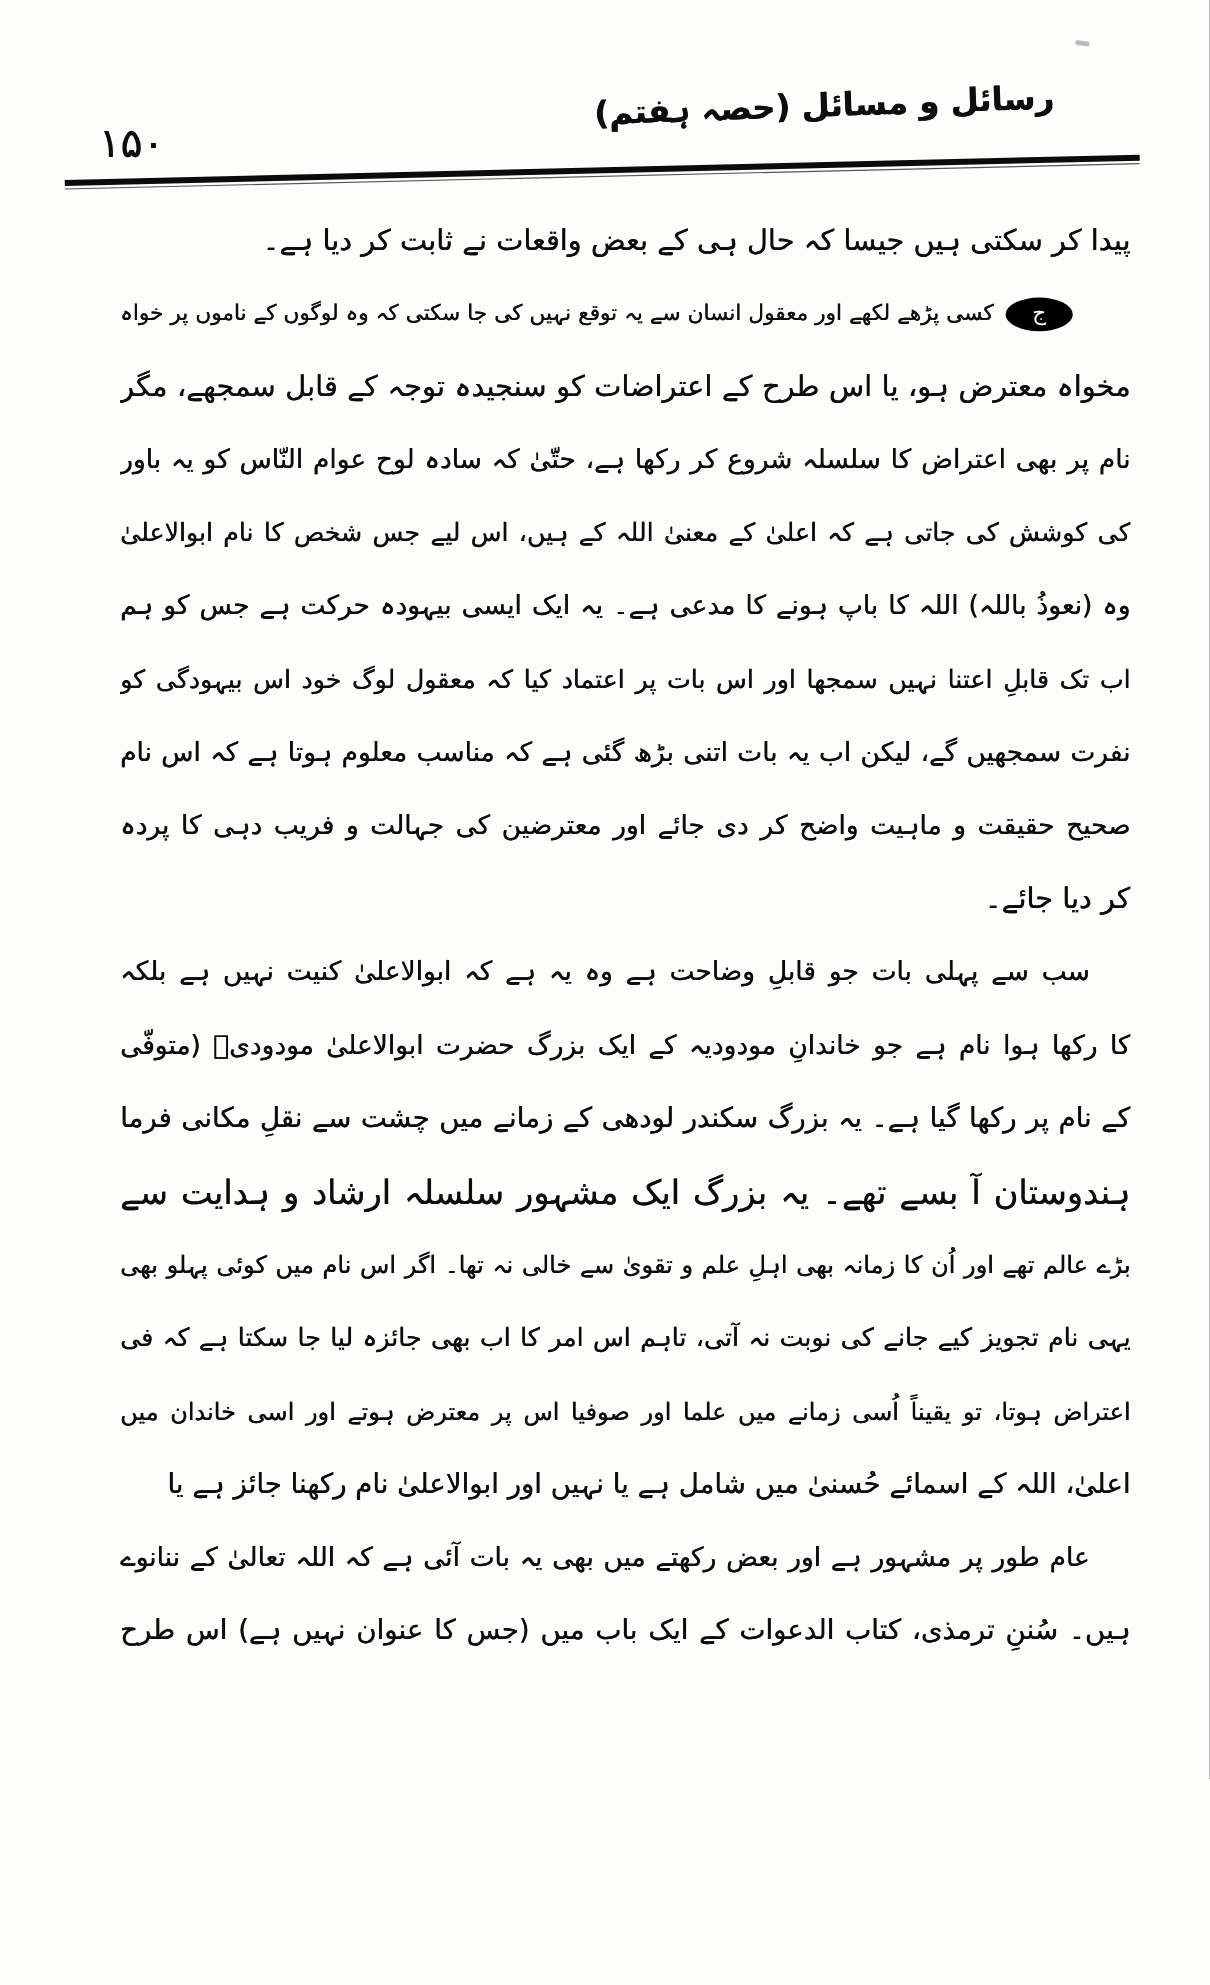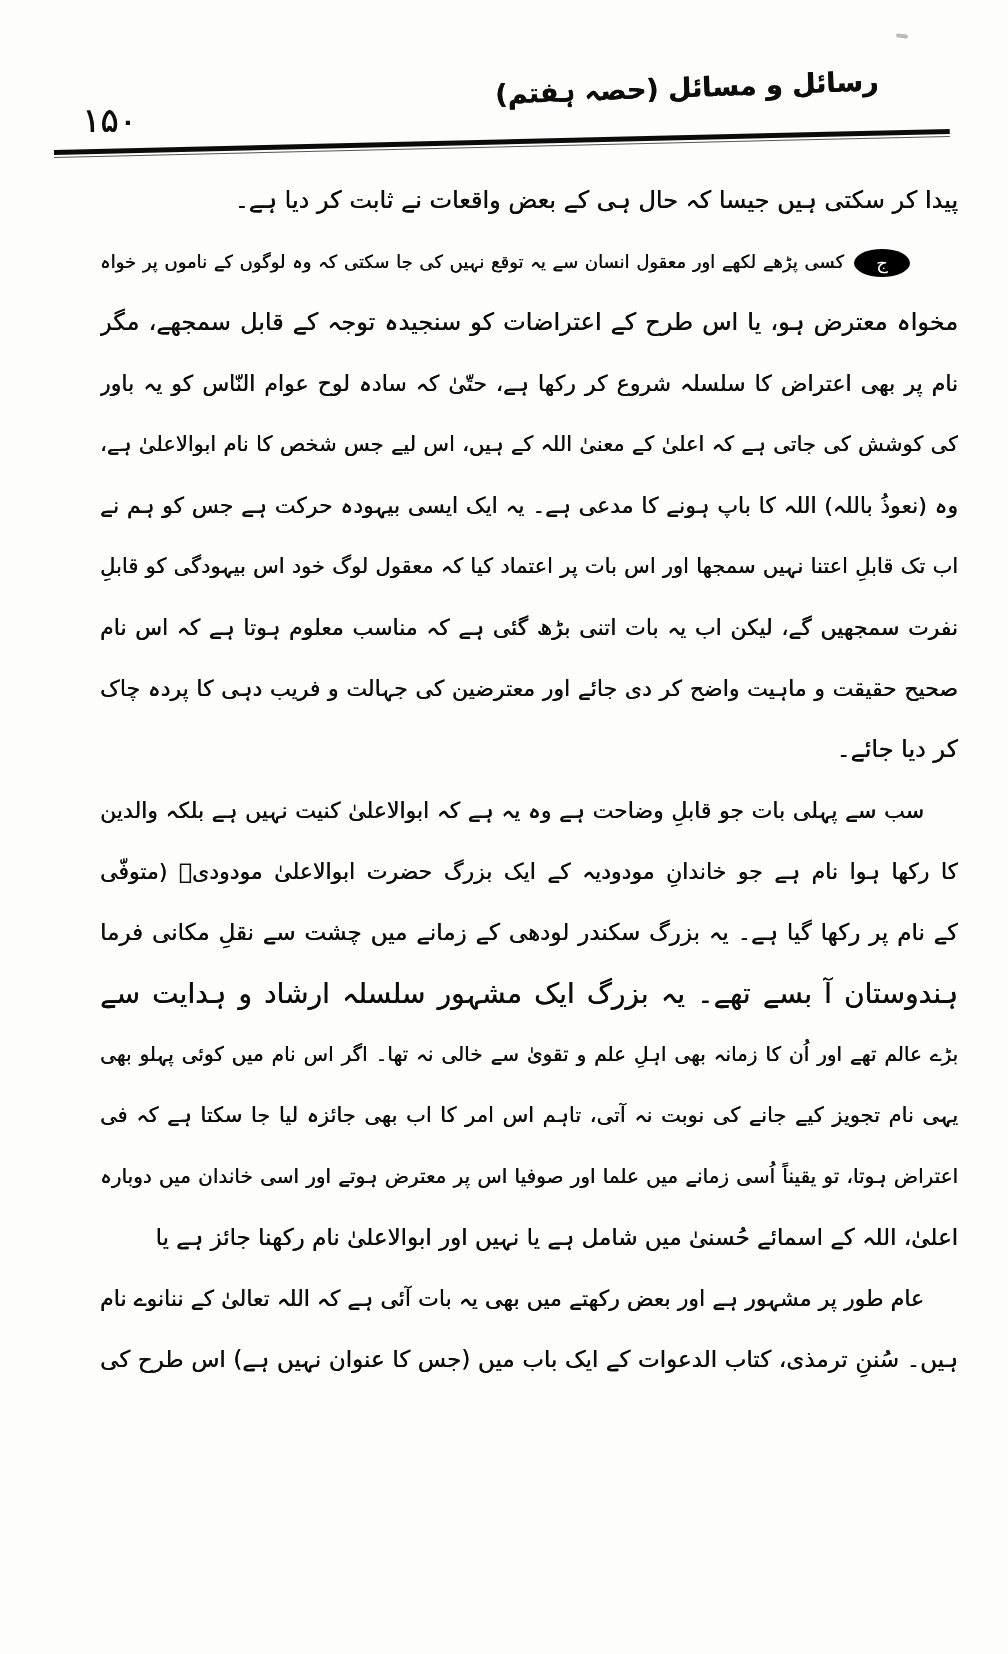--- a/index.html
+++ b/index.html
@@ -37,21 +37,21 @@
     width:896px;height:1px;background:#555;
     transform:rotate(-1.35deg);transform-origin:left center;
   }
   .scan-speck{
     position:absolute;top:34px;right:100px;
     width:12px;height:4px;background:#bbb;border-radius:2px;
     transform:rotate(8deg);
   }
   
   .body-text{
-    position:absolute;top:170px;right:50px;left:64px;margin-left:36px;
+    position:absolute;top:170px;right:66px;left:64px;margin-left:36px;
   }
   .line{
     height:61px;line-height:61px;
     font-size:24px;
     text-align:justify;
     -moz-text-align-last:justify;
     text-align-last:justify;
     overflow:hidden;
     white-space:normal;
     text-shadow:0.35px 0 0 currentColor;

